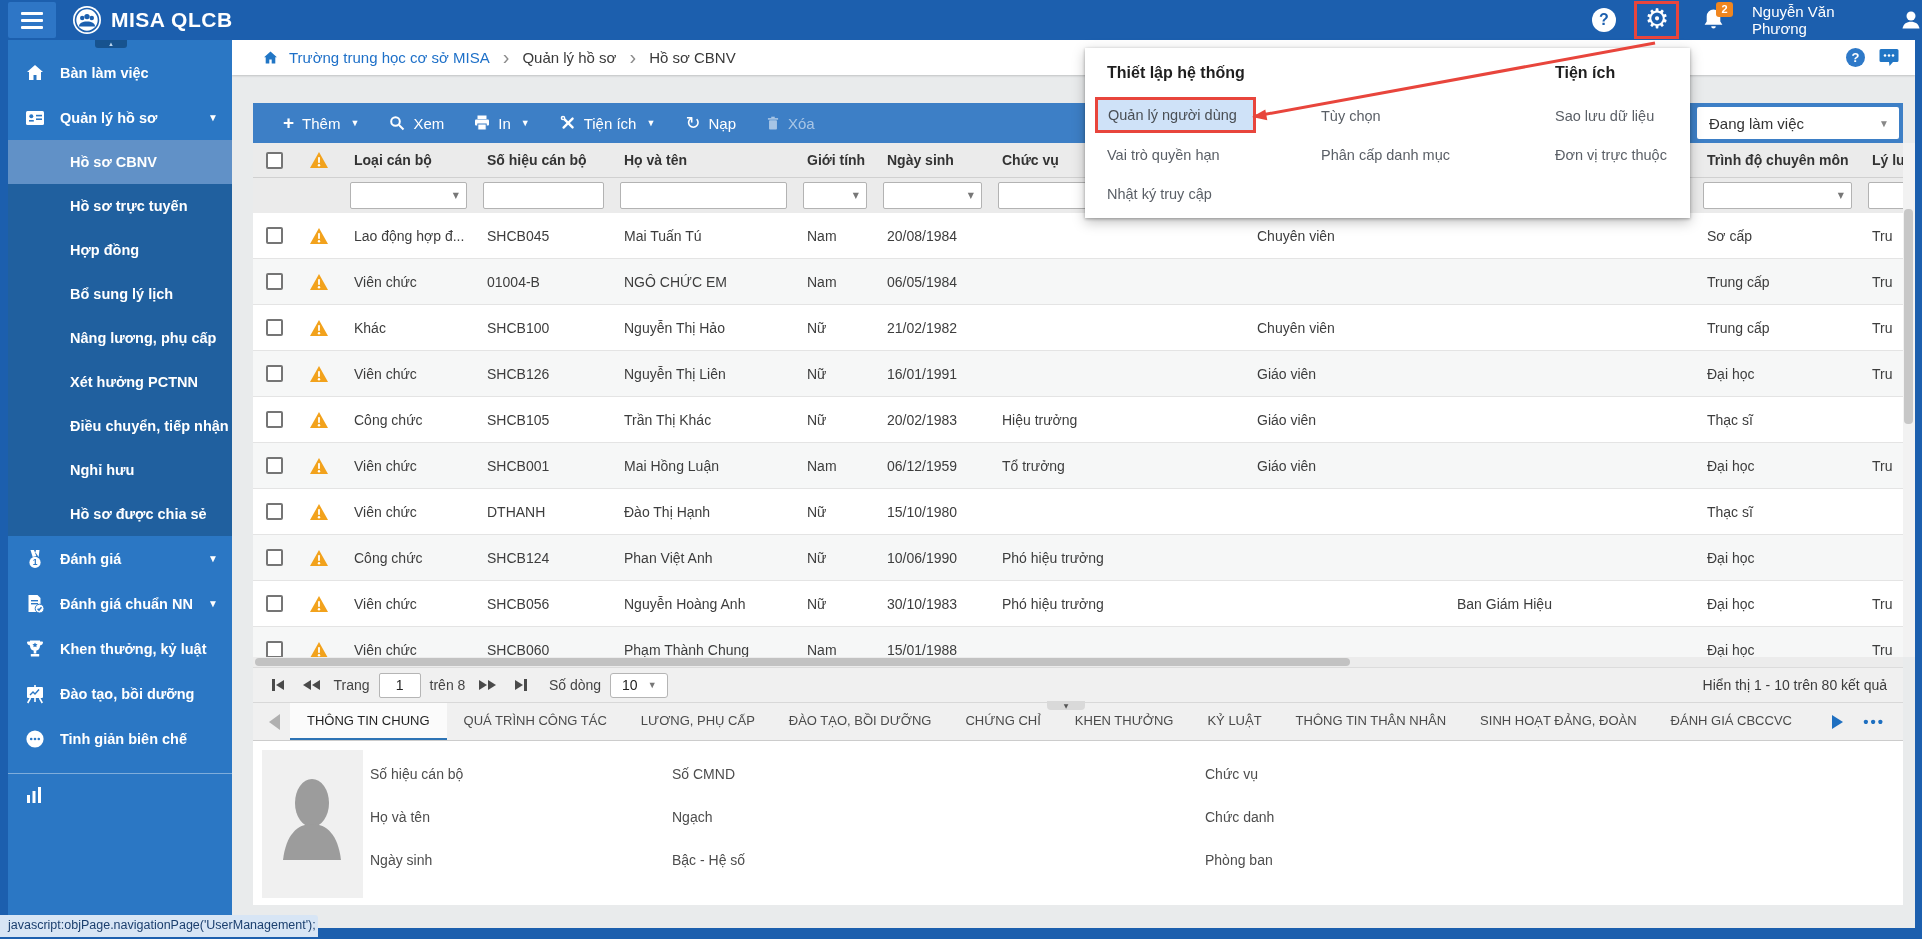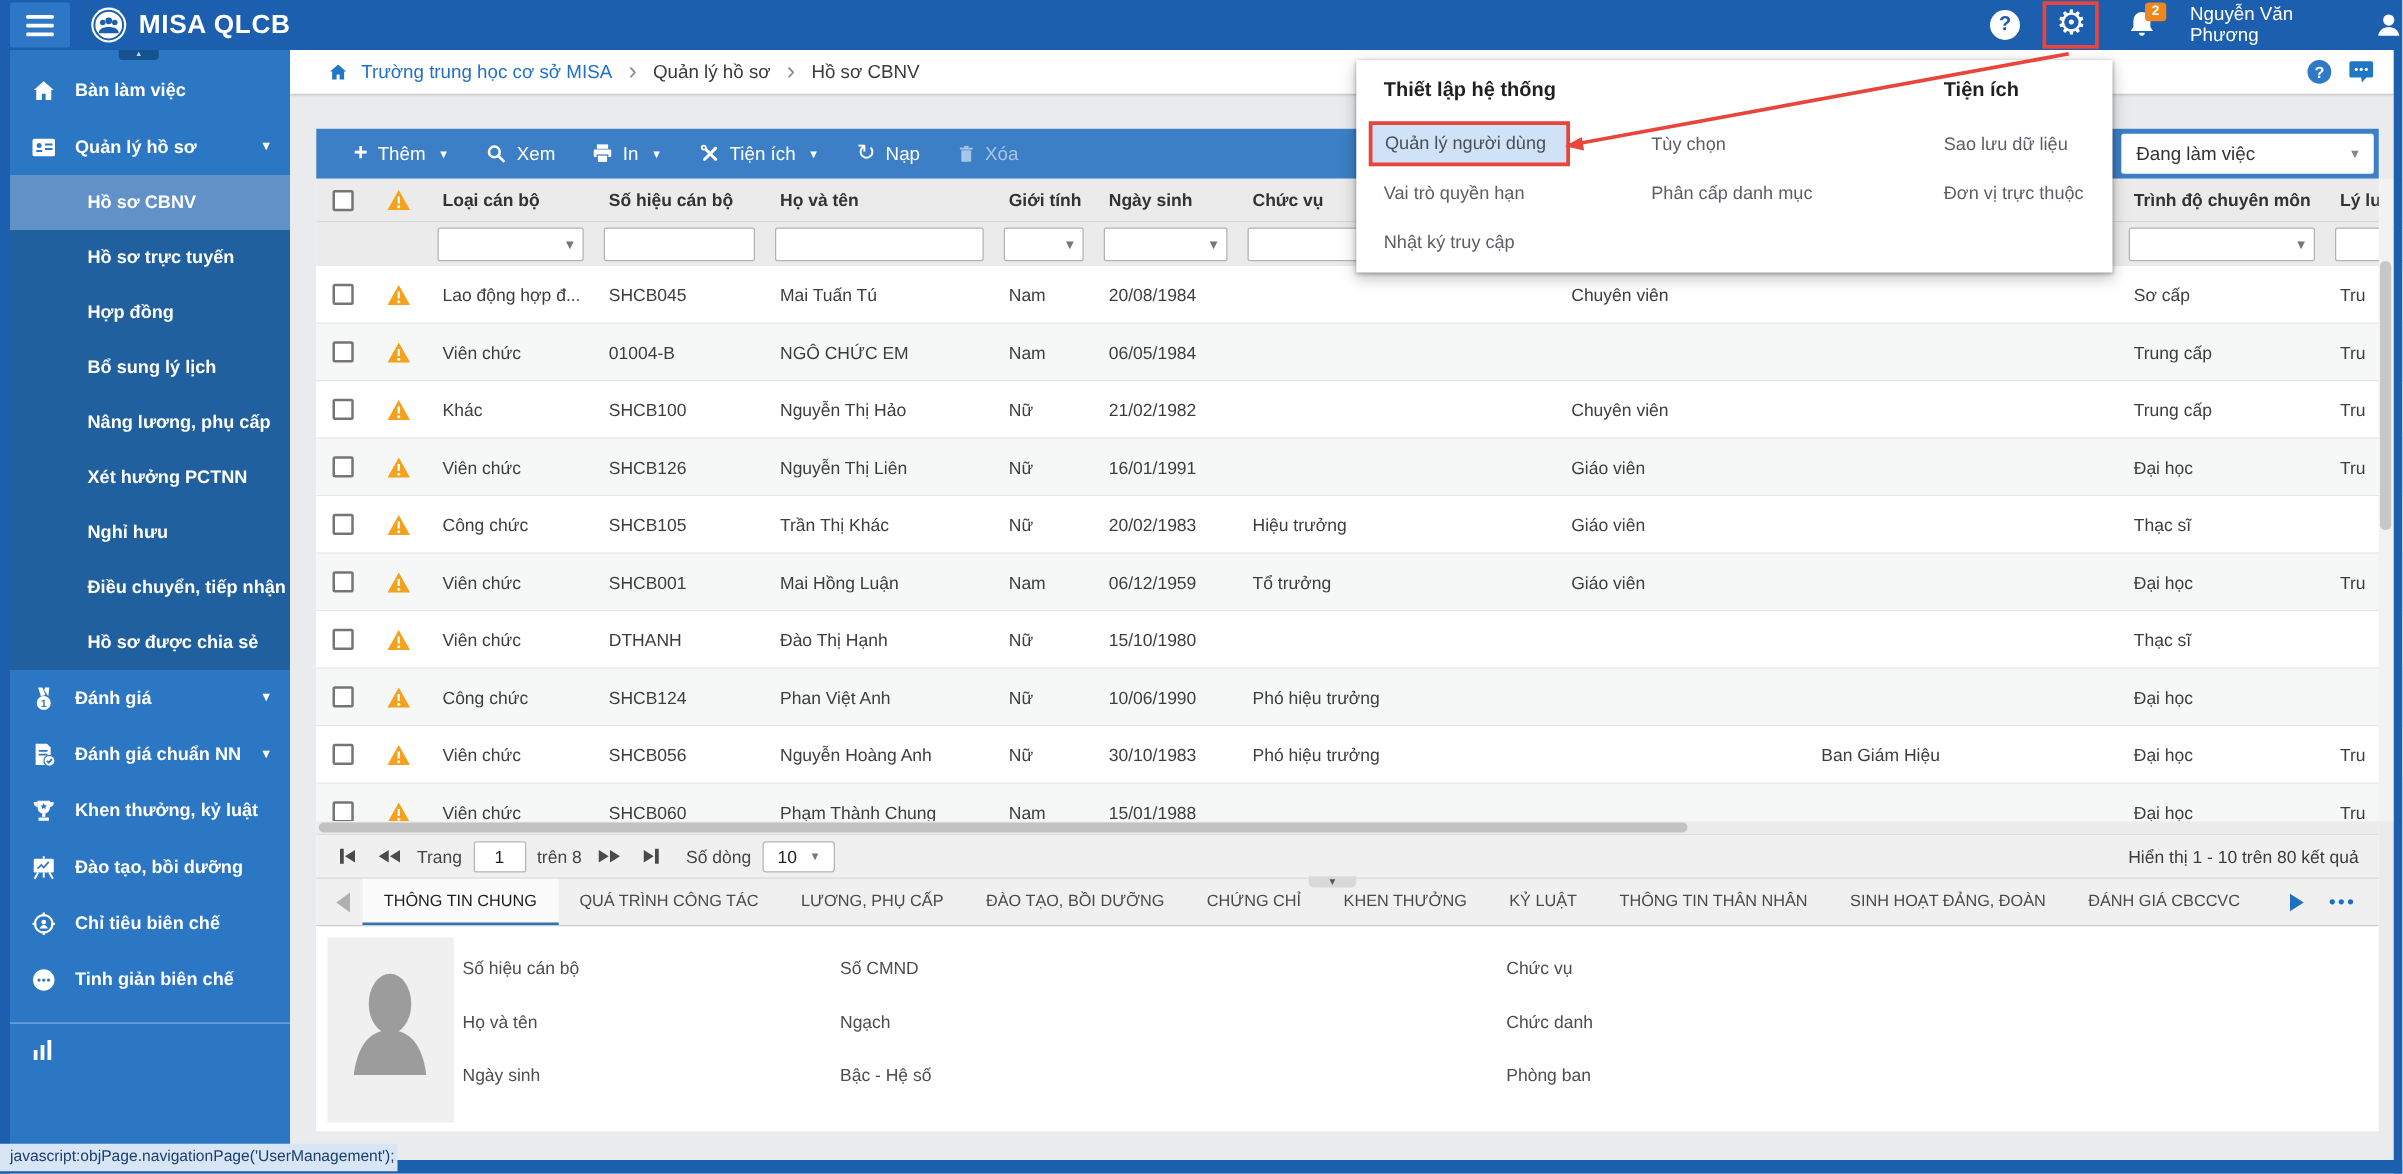--- a/index.html
+++ b/index.html
@@ -207,23 +207,23 @@
       <div class="subitem">Hồ sơ trực tuyến</div>
 
       <div class="subitem">Hợp đồng</div>
 
       <div class="subitem">Bổ sung lý lịch</div>
 
       <div class="subitem">Nâng lương, phụ cấp</div>
 
       <div class="subitem">Xét hưởng PCTNN</div>
 
+      <div class="subitem">Điều chuyển, tiếp nhận</div>
+
       <div class="subitem">Nghỉ hưu</div>
-
-      <div class="subitem">Điều chuyển, tiếp nhận</div>
 
       <div class="subitem">Hồ sơ được chia sẻ</div>
     </div>
 
   <div class="sb-item">
     <span class="sb-ic">
       <svg width="20" height="20" viewBox="0 0 20 20">
         <path d="M5.5 1H9l2.3 6-3.6 1z" fill="#fff"></path>
           <path d="M14.5 1H11l-.6 2.2L13.6 8z" fill="#fff"></path>
         <circle cx="10" cy="13.4" r="5.6" fill="#fff"></circle>
@@ -266,31 +266,20 @@
     <span class="sb-ic">
       <svg width="20" height="20" viewBox="0 0 20 20">
         <rect x="2" y="3" width="16" height="11" rx="1" fill="#fff"></rect>
         <path d="M5 11l3-3 2 2 4-4.5" stroke="#2b77c4" stroke-width="1.4" fill="none"></path>
         <path d="M10 1v2M5.5 14l-2.8 5M14.5 14l2.8 5M10 14v4" stroke="#fff" stroke-width="1.6"></path>
       </svg>
     </span>
     <span>Đào tạo, bồi dưỡng</span>
   </div>
 
-  <div class="sb-item">
-    <span class="sb-ic">
-      <svg width="20" height="20" viewBox="0 0 20 20">
-        <circle cx="10" cy="10" r="7" fill="none" stroke="#fff" stroke-width="1.8"></circle>
-        <path d="M10 1v3M10 16v3M1 10h3M16 10h3" stroke="#fff" stroke-width="1.8"></path>
-        <circle cx="10" cy="8.6" r="1.9" fill="#fff"></circle>
-        <path d="M6.8 13.8c.5-2 1.7-2.9 3.2-2.9s2.7.9 3.2 2.9z" fill="#fff"></path>
-      </svg>
-    </span>
-    <span>Chỉ tiêu biên chế</span>
-  </div>
 
 
   <div class="sb-item">
     <span class="sb-ic">
       <svg width="20" height="20" viewBox="0 0 20 20">
         <circle cx="10" cy="10" r="8.6" fill="#fff"></circle>
         <circle cx="6.2" cy="10" r="1.3" fill="#2b77c4"></circle>
         <circle cx="10" cy="10" r="1.3" fill="#2b77c4"></circle>
         <circle cx="13.8" cy="10" r="1.3" fill="#2b77c4"></circle>
       </svg>

